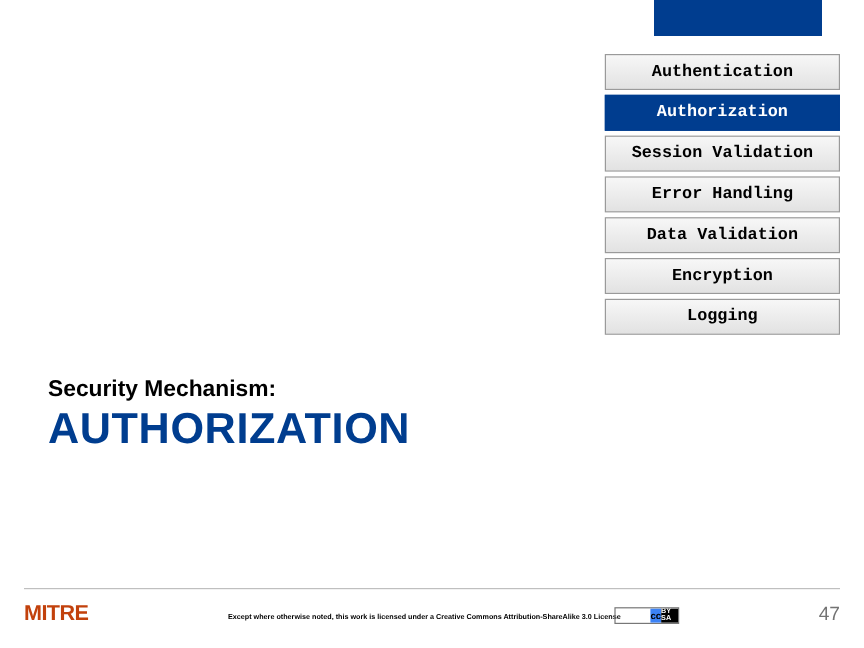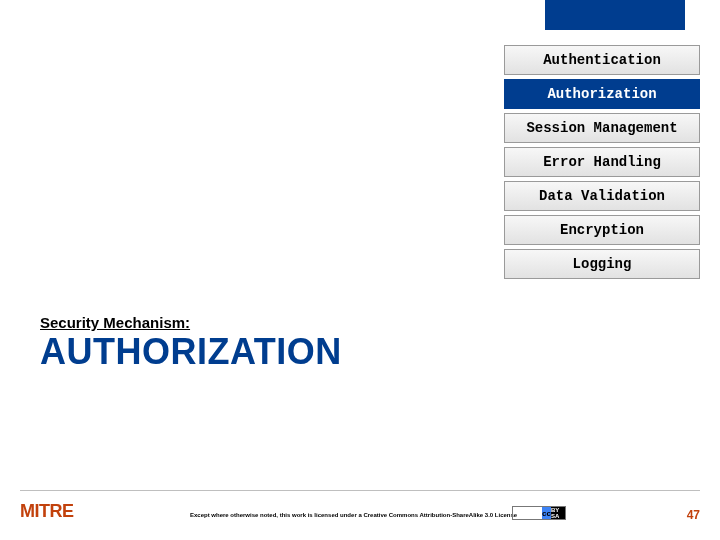--- a/index.html
+++ b/index.html
@@ -38,25 +38,24 @@
     color: #fff;
     border-color: #003d8f;
   }
 
   .body-text {
     position: absolute;
     left: 40px;
     top: 314px;
   }
   .kicker {
-    font-size: 15px;
+    font-size: 19px;
     font-weight: bold;
     color: #000;
     margin-bottom: 0px;
-    text-decoration: underline;
   }
   .headline {
     font-size: 36px;
     font-weight: bold;
     color: #003d8f;
     letter-spacing: 0.5px;
   }
 
   .footer-rule {
     position: absolute;
@@ -115,34 +114,34 @@
     display: flex;
     align-items: center;
     justify-content: center;
     font-size: 6px;
   }
 
   .page-num {
     position: absolute;
     right: 20px;
     bottom: 18px;
-    font-size: 12px;
-    color: #c2410c;
-    font-weight: bold;
+    font-size: 16px;
+    color: #737373;
+    font-weight: normal;
   }
 </style>
 </head>
 <body>
 
 <div class="top-stripe"></div>
 
 <div class="nav-stack">
   <div class="nav-item"><span>Authentication</span></div>
   <div class="nav-item selected"><span>Authorization</span></div>
-  <div class="nav-item"><span>Session Management</span></div>
+  <div class="nav-item"><span>Session Validation</span></div>
   <div class="nav-item"><span>Error Handling</span></div>
   <div class="nav-item"><span>Data Validation</span></div>
   <div class="nav-item"><span>Encryption</span></div>
   <div class="nav-item"><span>Logging</span></div>
 </div>
 
 <div class="body-text">
   <div class="kicker">Security Mechanism:</div>
   <div class="headline">AUTHORIZATION</div>
 </div>

